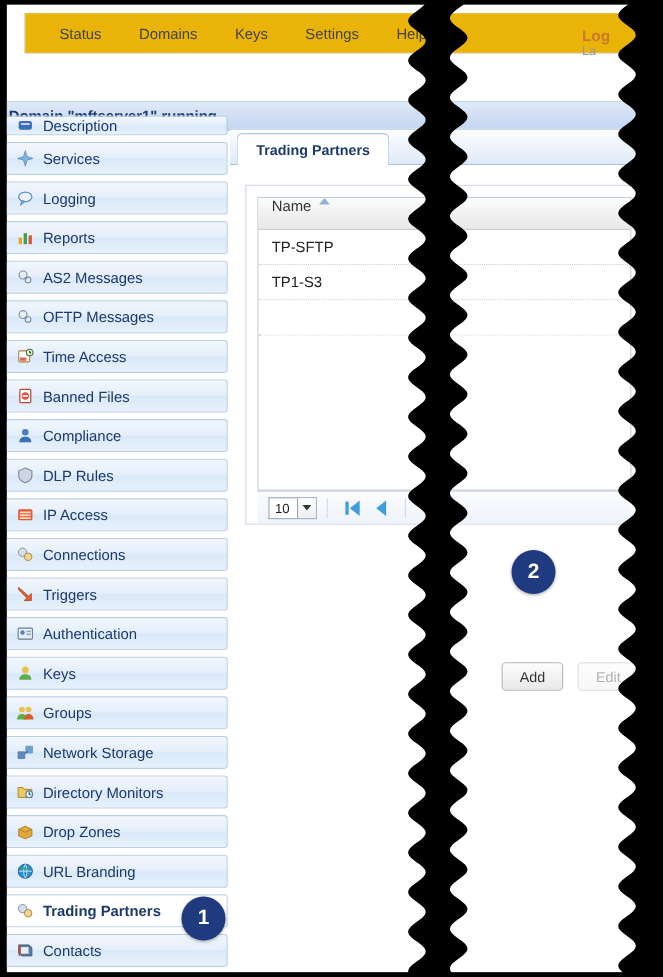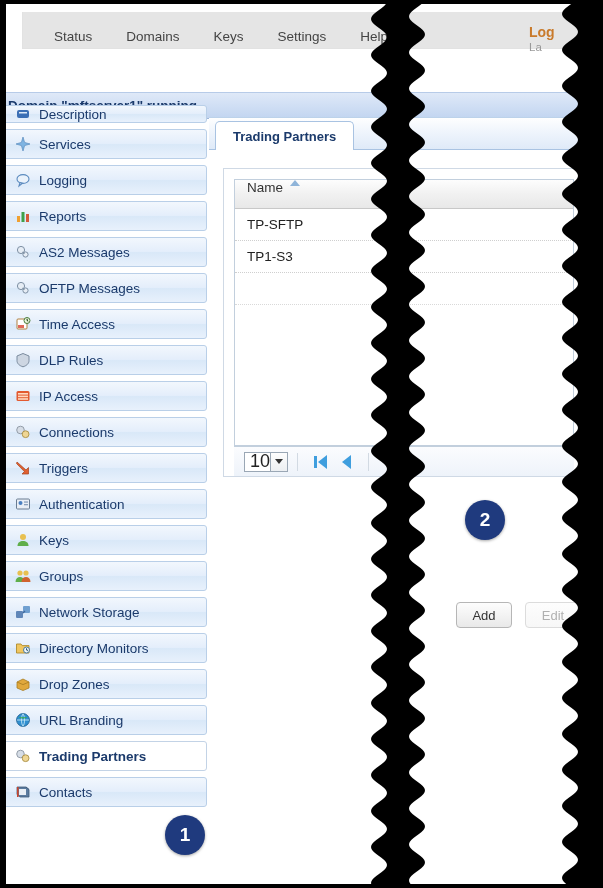--- a/index.html
+++ b/index.html
@@ -28,26 +28,26 @@
     background: #ffffff;
     overflow: hidden;
   }
 
   
   .menubar {
     position: absolute;
     left: 16px; top: 8px;
     height: 37px;
     width: 560px;
-    background: #e5e5e5;
+    background: #eab308;
     border: 1px solid #e2e2e2;
     border-top: none;
     box-sizing: border-box;
     display: flex;
-    align-items: flex-end;
+    align-items: center;
     padding-left: 14px;
   }
   .menubar .mi {
     font-size: 13.5px;
     color: #444;
     padding: 4px 17px;
     white-space: nowrap;
     cursor: pointer;
   }
   .menubar .mi.help {
@@ -249,21 +249,21 @@
     gap: 0px;
     box-sizing: border-box;
     width: 340px;
   }
   .pagesize {
     width: 44px; height: 20px;
     border: 1px solid #9aa7b5;
     background: #fff;
     display: flex; align-items: center;
     box-sizing: border-box;
-    font-size: 18px;
+    font-size: 12px;
     color: #222;
     cursor: pointer;
   }
   .pagesize .v { padding-left: 5px; flex: 1; }
   .pagesize .dd {
     width: 16px; height: 18px;
     border-left: 1px solid #9aa7b5;
     background: linear-gradient(to bottom, #fdfdfd, #eceff2);
     display: flex; align-items: center; justify-content: center;
   }
@@ -432,20 +432,39 @@
         <div class="side-item">
           <span class="sicon">
             <svg width="16" height="16" viewBox="0 0 16 16">
               <rect x="2" y="3" width="10" height="10" rx="1" fill="#fff" stroke="#b08040" stroke-width="1"></rect>
               <rect x="3" y="9" width="6" height="3" fill="#e0685a"></rect>
               <circle cx="12" cy="4.5" r="3" fill="#eaf5e0" stroke="#4a7a3a" stroke-width="1"></circle>
               <path d="M12 2.8 V4.5 L13.2 5.2" stroke="#2d5a22" stroke-width="1"></path>
             </svg>
           </span>
           <span class="side-label">Time Access</span>
+        </div>
+        <div class="side-item">
+          <span class="sicon">
+            <svg width="16" height="16" viewBox="0 0 16 16">
+              <rect x="3" y="2" width="10" height="12" rx="1" fill="#fff" stroke="#b04a32" stroke-width="1.1"></rect>
+              <circle cx="8" cy="8" r="3.4" fill="#e0533a"></circle>
+              <rect x="5.6" y="7.3" width="4.8" height="1.5" fill="#fff"></rect>
+            </svg>
+          </span>
+          <span class="side-label">Banned Files</span>
+        </div>
+        <div class="side-item">
+          <span class="sicon">
+            <svg width="16" height="16" viewBox="0 0 16 16">
+              <circle cx="8" cy="5" r="3" fill="#4a7fc1"></circle>
+              <path d="M2.5 14 C2.5 10.4 5 9 8 9 C11 9 13.5 10.4 13.5 14 Z" fill="#3f6fae"></path>
+            </svg>
+          </span>
+          <span class="side-label">Compliance</span>
         </div>
         <div class="side-item">
           <span class="sicon">
             <svg width="16" height="16" viewBox="0 0 16 16">
               <path d="M8 1.5 L14 4 V8.5 C14 11.8 11.3 13.8 8 14.8 C4.7 13.8 2 11.8 2 8.5 V4 Z" fill="#cdd6e2" stroke="#7b8b9e" stroke-width="1"></path>
             </svg>
           </span>
           <span class="side-label">DLP Rules</span>
         </div>
         <div class="side-item">

